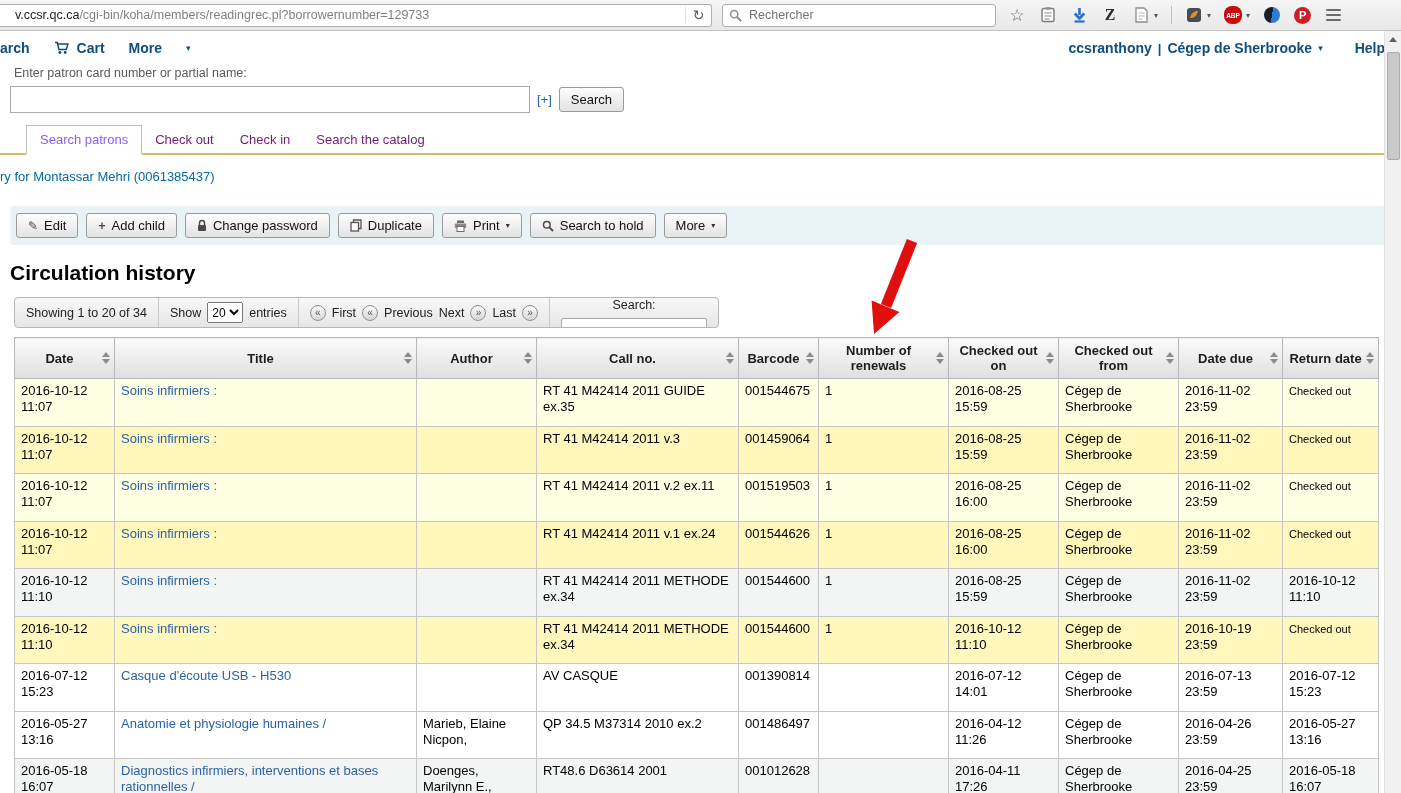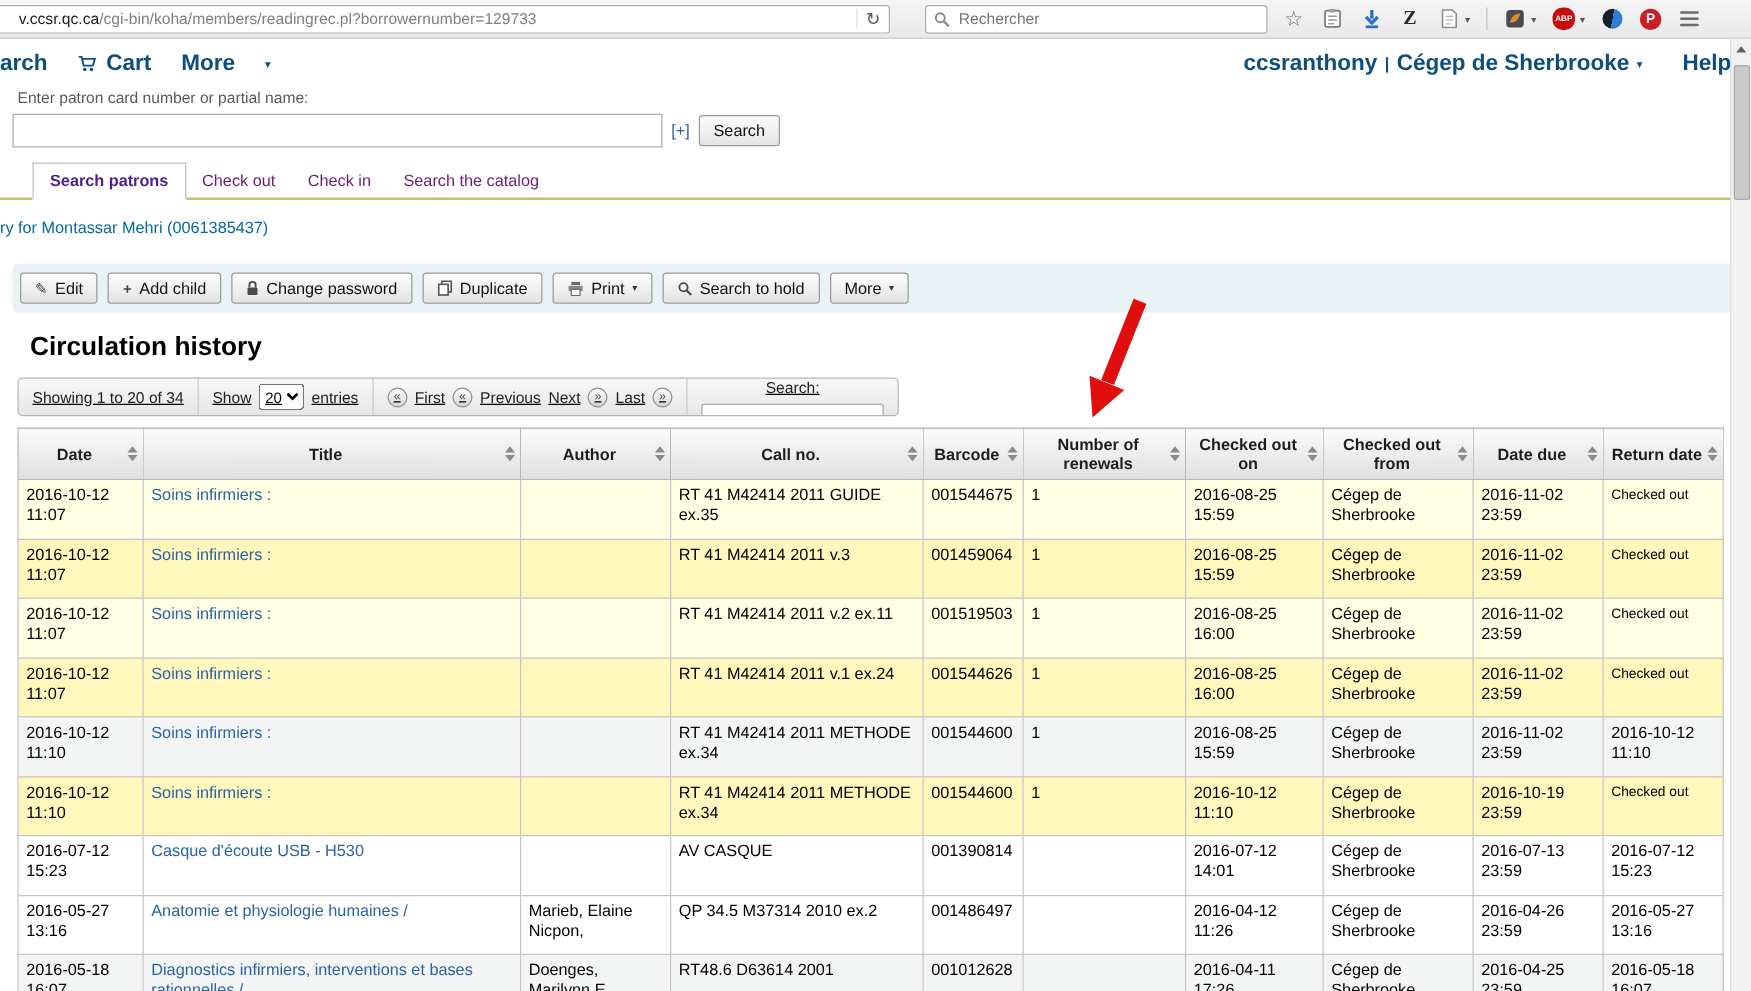--- a/index.html
+++ b/index.html
@@ -16,40 +16,40 @@
   }
   .url-bar {
     width:712px; height:23px; background:#fff; border:1px solid #AFAFAF; border-left:none;
     border-radius:0 3px 3px 0; display:flex; align-items:center; font-size:12.5px; overflow:hidden;
   }
   .url-text { flex:1; white-space:nowrap; overflow:hidden; padding-left:15px; }
   .url-domain { color:#1b1b1b; }
   .url-path  { color:#808080; }
   .reload-btn { width:26px; text-align:center; color:#5c5c5c; font-size:14px; border-left:1px solid #E2E2E2; cursor:pointer; }
   .bsearch {
-    margin-left:28px; width:274px; height:23px; background:#fff; border:1px solid #AFAFAF; border-radius:3px;
+    margin-left:10px; width:274px; height:23px; background:#fff; border:1px solid #AFAFAF; border-radius:3px;
     display:flex; align-items:center; padding:0 6px; gap:5px;
   }
   .bsearch input { border:none; outline:none; flex:1; font-size:12.5px; font-family:inherit; background:transparent; }
   .bicons { display:flex; align-items:center; margin-left:12px; gap:13px; }
   .bicon { display:inline-flex; align-items:center; justify-content:center; width:18px; height:18px; cursor:pointer; }
   .star { font-size:17px; color:#6e6e6e; }
   .caret { font-size:8px; color:#555; margin-left:-9px; cursor:pointer; }
   .zotero { font-family:"Liberation Serif", serif; font-weight:bold; font-size:16px; color:#2b2b2b; }
   .sep-v { width:1px; height:18px; background:#C2C2C2; }
   .abp-badge { background:#C70D0D; color:#fff; font-size:6.5px; font-weight:bold; border-radius:8px; padding:4px 3px; letter-spacing:0; }
   .cz-circle { width:16px; height:16px; border-radius:50%; background:linear-gradient(100deg,#16202c 50%, #2D7DD2 50%); }
   .pin-circle { width:17px; height:17px; border-radius:50%; background:#CB1F27; color:#fff; font-weight:bold; font-size:11px; display:flex; align-items:center; justify-content:center; }
   .hamburger { display:flex; flex-direction:column; gap:2.5px; }
   .hamburger i { width:15px; height:2.5px; background:#6b6b6b; border-radius:1px; }
 
   
   .koha-header { display:flex; justify-content:space-between; align-items:center; padding:9px 16px 8px 0; }
   .kh-left, .kh-right { display:flex; align-items:center; gap:6px; }
-  .kh-link { color:#0d4e7e; font-weight:bold; font-size:18px; text-decoration:none; cursor:pointer; }
+  .kh-link { color:#0d4e7e; font-weight:bold; font-size:14px; text-decoration:none; cursor:pointer; }
   .kh-left .kh-link { margin-right:18px; }
   .kh-sep { color:#0d4e7e; font-weight:bold; }
   .kh-caret { font-size:9px; color:#0d4e7e; }
   .kh-help { margin-left:26px; }
 
   
   .ps-label { color:#5a5a5a; font-size:12.5px; margin:2px 0 6px 14px; }
   .ps-row { display:flex; align-items:center; margin-left:10px; gap:7px; }
   .ps-input { width:520px; height:27px; border:1px solid #A9ADB2; padding:0 5px; font-family:inherit; font-size:13px; }
   .blue-link { color:#2a63a7; text-decoration:none; cursor:pointer; }
@@ -57,36 +57,36 @@
     display:inline-flex; align-items:center; gap:6px; background:linear-gradient(#FDFDFD,#E3E3E3);
     border:1px solid #9a9a9a; border-radius:3px; padding:4px 11px; font-size:13px; color:#111; cursor:pointer;
     font-family:inherit;
   }
 
   
   .tabs { display:flex; align-items:flex-end; margin-top:12px; border-bottom:2px solid #D2BE62; padding-left:26px; }
   .tab { padding:6px 13px; font-size:13px; color:#701a75; text-decoration:none; cursor:pointer; }
   .tab.active {
     background:#fff; border:1px solid #BFBFBF; border-bottom:2px solid #fff; margin-bottom:-2px;
-    color:#4c1d95; font-weight:bold;
+    color:#8b5cf6; font-weight:normal;
   }
 
   .breadcrumb { margin:14px 0 0 0; font-size:13px; color:#0369a1; }
 
   
   .toolbar { margin:22px 10px 0 10px; background:#E9F2F4; border-radius:4px; padding:7px 6px; display:flex; gap:8px; align-items:center; }
   .tb-ico { color:#444; font-size:12px; display:inline-flex; }
   .tb-caret { font-size:8px; color:#333; }
 
-  h1.page-title { margin:16px 0 12px 24px; font-size:21px; font-weight:bold; color:#000; }
+  h1.page-title { margin:16px 0 12px 10px; font-size:21px; font-weight:bold; color:#000; }
 
   
   .pager {
     margin-left:14px; display:inline-flex; align-items:center; height:31px;
-    background:linear-gradient(#F8F8F8,#E6E6E6); border:1px solid #B6B6B6; border-radius:4px; overflow:hidden;text-decoration:underline;
+    background:linear-gradient(#F8F8F8,#E6E6E6); border:1px solid #B6B6B6; border-radius:4px; overflow:hidden;
   }
   .pager-seg { display:flex; align-items:center; gap:6px; padding:0 11px; height:100%; border-right:1px solid #C9C9C9; font-size:12.5px; color:#222; }
   .pager-seg:last-child { border-right:none;flex-direction:column; }
   .pg-circle {
     width:16px; height:16px; border-radius:50%; background:linear-gradient(#FDFDFD,#D5D5D5);
     border:1px solid #909090; color:#555; font-size:10px; line-height:14px; text-align:center; cursor:pointer; flex:none;
   }
   .pg-label { cursor:pointer; }
   .entries-select { height:21px; font-size:12px; font-family:inherit; }
   .pager-search { width:146px; height:21px; border:1px solid #A9A9A9; border-radius:2px; padding:0 4px; font-family:inherit; }

